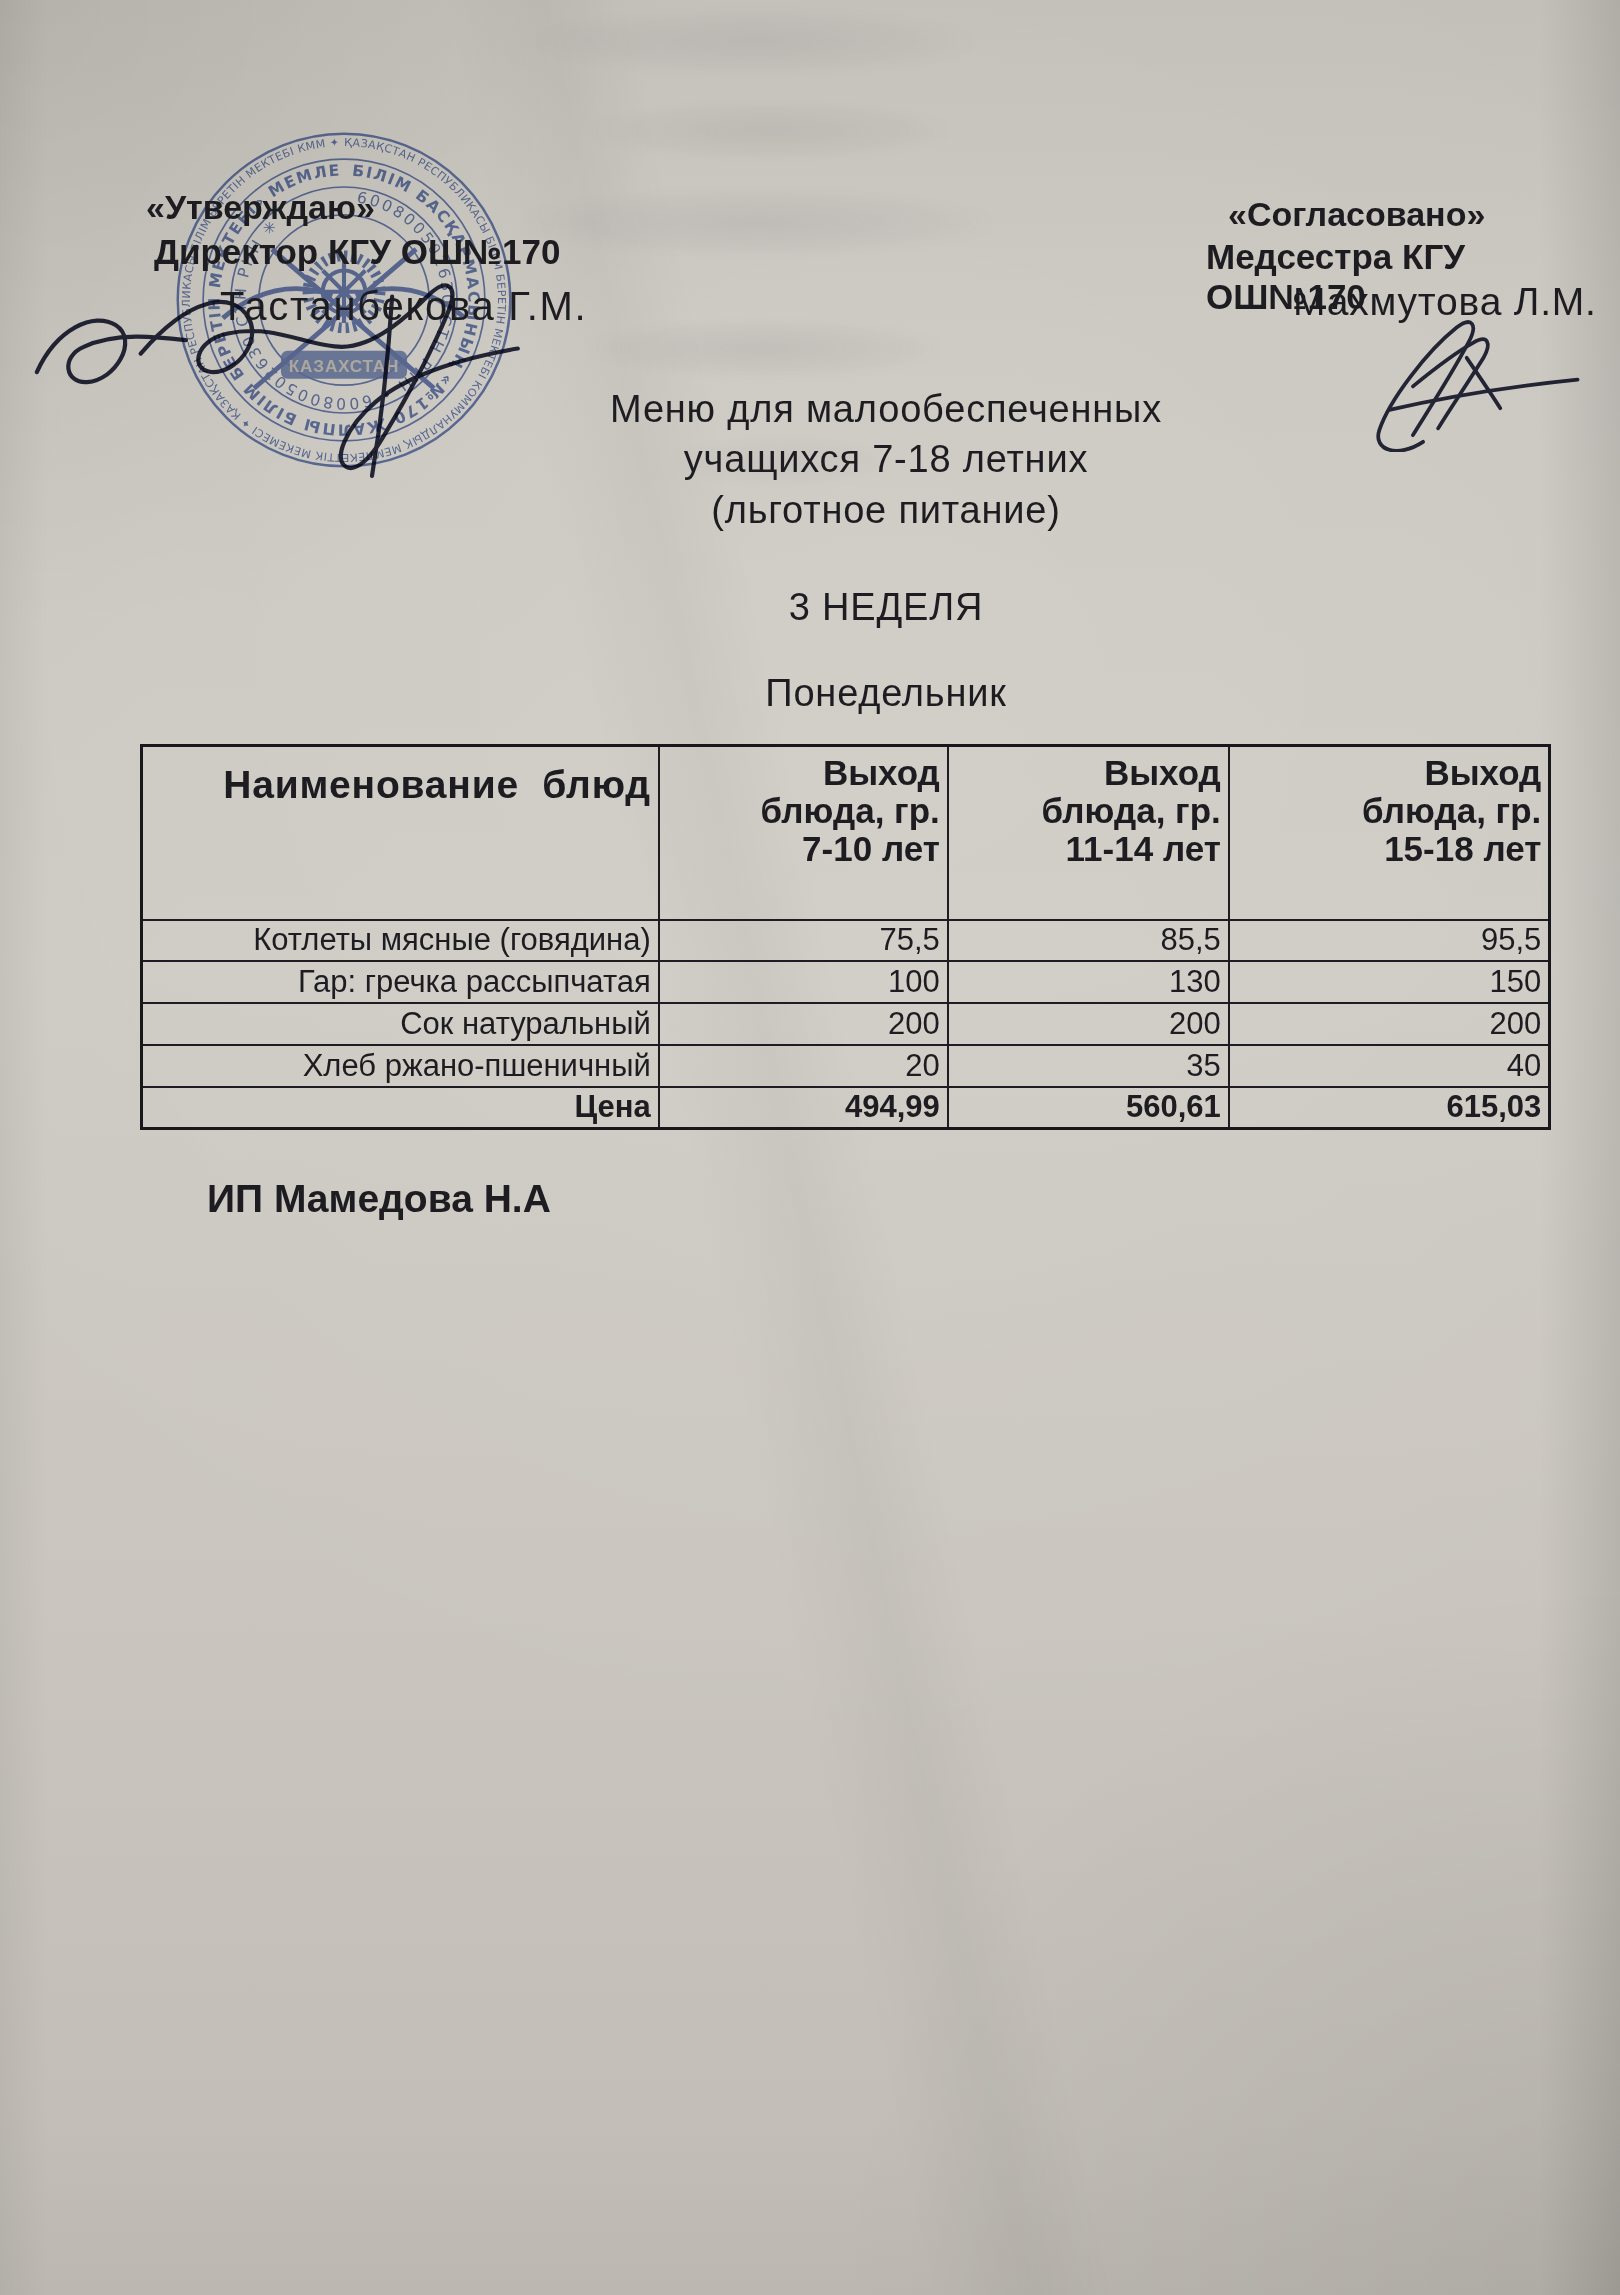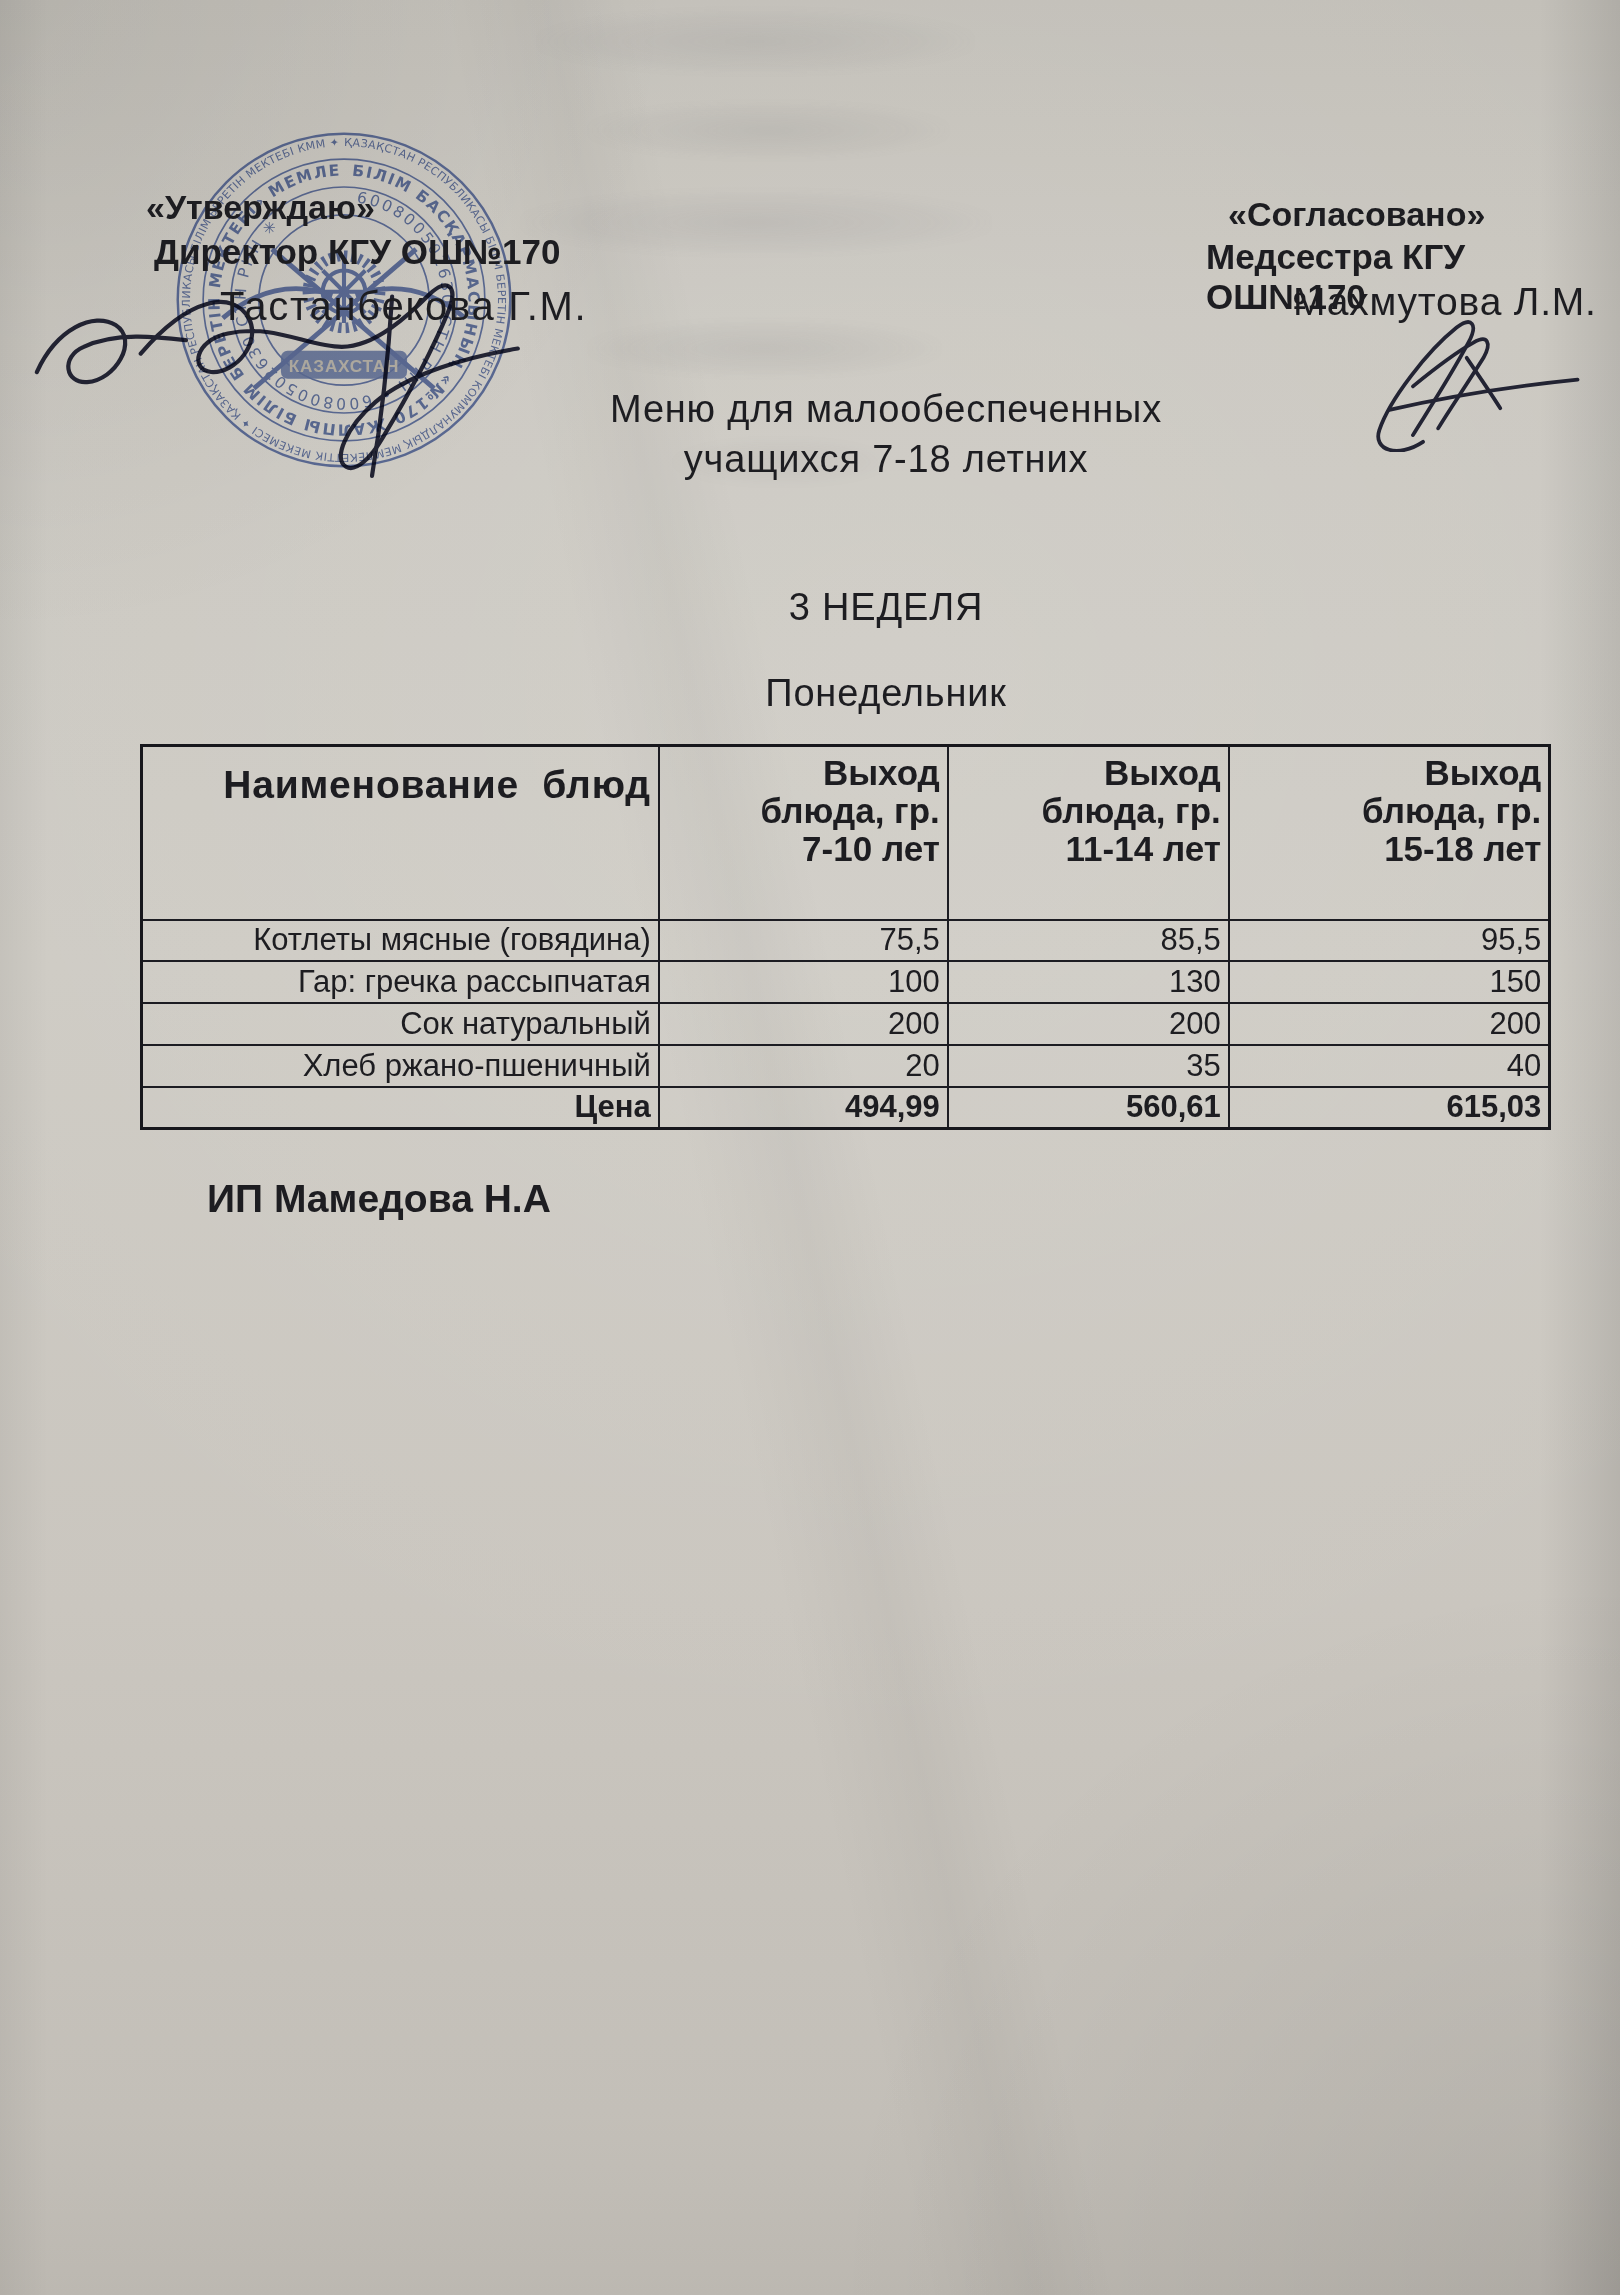--- a/index.html
+++ b/index.html
@@ -117,20 +117,21 @@
   <div class="abs b approve-label">«Утверждаю»</div>
   <div class="abs b approve-role">Директор КГУ ОШ№170</div>
   <div class="abs approve-name">Тастанбекова Г.М.</div>
 
   <div class="abs b agree-label">«Согласовано»</div>
   <div class="abs b agree-role">Медсестра КГУ ОШ№170</div>
   <div class="abs agree-name">Махмутова Л.М.</div>
 
   <div class="abs title-line t1">Меню для малообеспеченных</div>
   <div class="abs title-line t2">учащихся 7-18 летних</div>
+  <div class="abs title-line t3">(льготное питание)</div>
   <div class="abs title-line t5">3 НЕДЕЛЯ</div>
   <div class="abs title-line day-line">Понедельник</div>
 
   <table class="menu">
     <colgroup>
       <col style="width:517px">
         <col style="width:289px">
         <col style="width:281px">
         <col style="width:321px">
     </colgroup>

